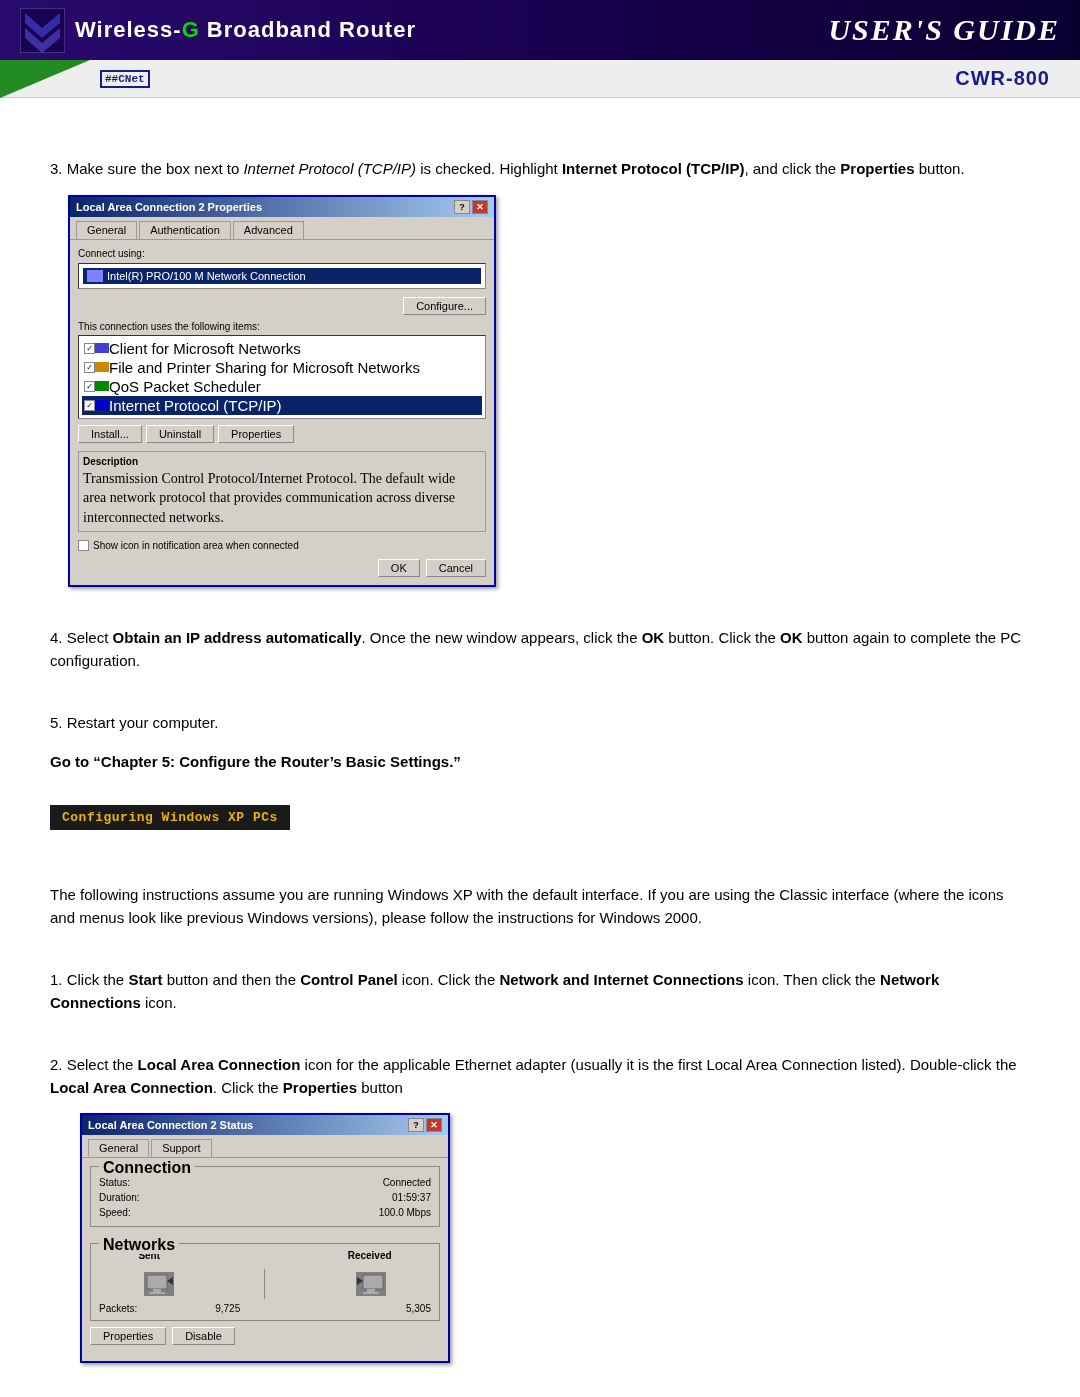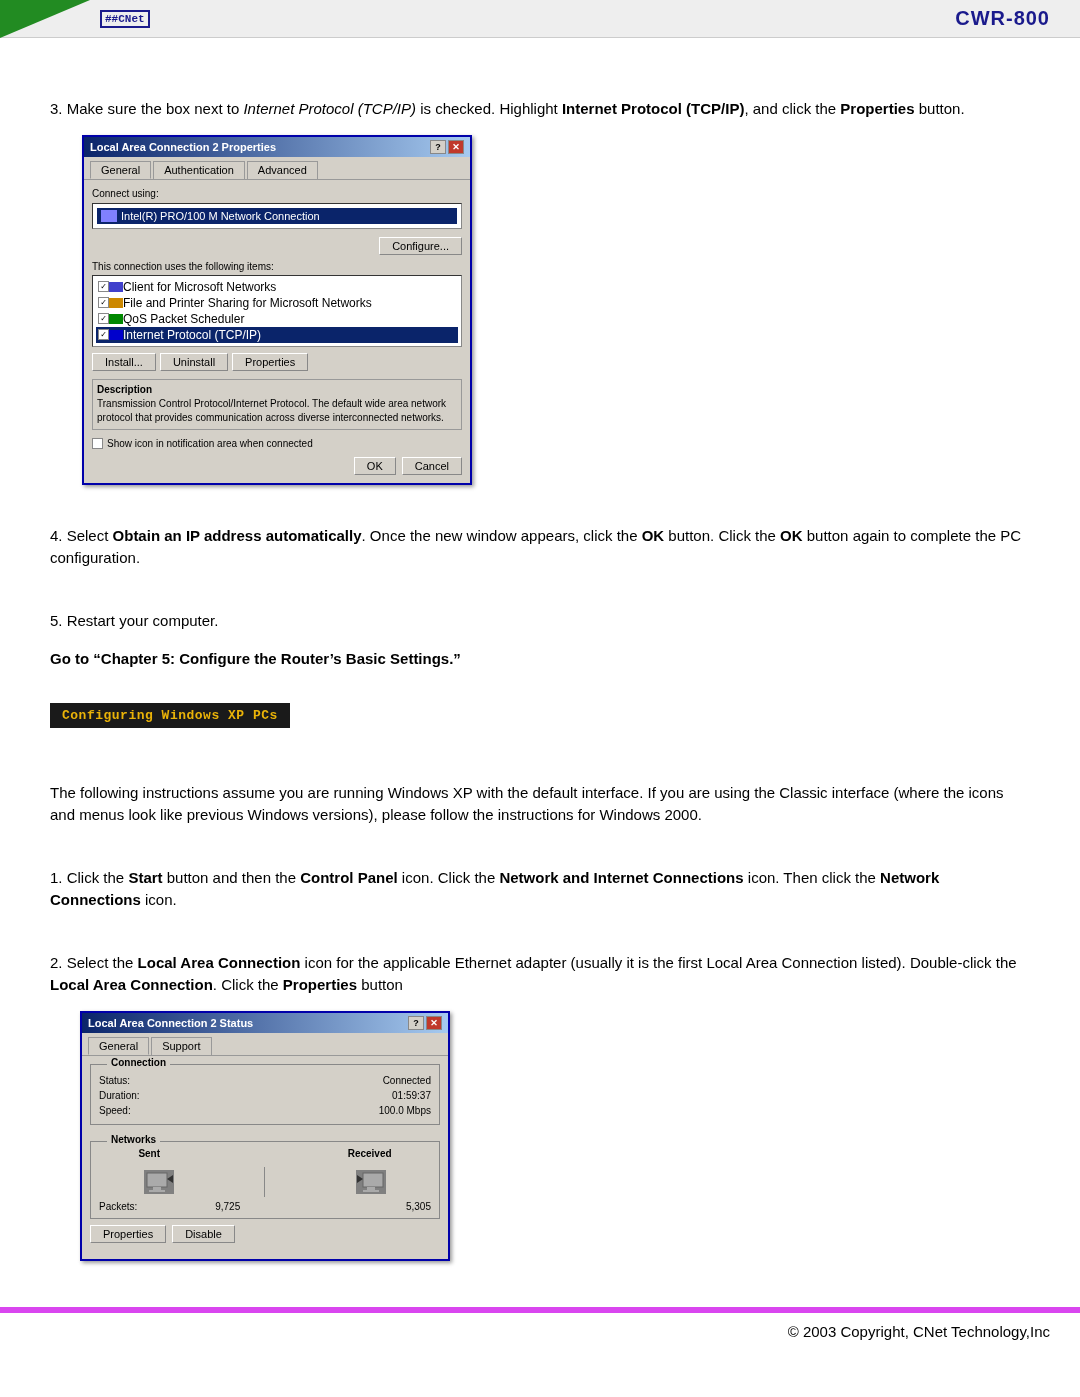--- a/index.html
+++ b/index.html
@@ -76,22 +76,22 @@
       font-style: italic;
     }
     .step-text strong {
       font-weight: bold;
     }
 
     
     .dialog-window {
       border: 2px solid #0000aa;
       background: #e5e5e5;
-      width: 390px;
-      margin: 12px 0 16px 32px;
+      width: 428px;
+      margin: 12px 0 16px 18px;
       font-size: 11px;
       font-family: 'Tahoma', Arial, sans-serif;
       box-shadow: 2px 2px 4px rgba(0,0,0,0.4);
     }
     .dialog-titlebar {
       background: linear-gradient(to right, #0a246a, #a6caf0);
       color: white;
       font-size: 11px;
       font-weight: bold;
       padding: 3px 6px;
@@ -201,21 +201,21 @@
       background: white;
       border: 1px inset #888;
       padding: 3px;
       margin-bottom: 6px;
     }
     .item-row {
       display: flex;
       align-items: center;
       gap: 0;
       padding: 1px 2px;
-      font-size: 12px;
+      font-size: 15px;
     }
     .item-row.selected {
       background: #0a246a;
       color: white;
     }
     .checkbox {
       width: 11px;
       height: 11px;
       border: 1px solid #888;
       background: white;
@@ -246,22 +246,23 @@
       border: 1px solid #999;
       padding: 4px;
       margin-bottom: 8px;
     }
     .desc-label {
       font-size: 10px;
       font-weight: bold;
       margin-bottom: 2px;
     }
     .desc-text {
-      font-size: 10px;
+      font-size: 14px;
       line-height: 1.4;
+      font-family: Liberation Serif, serif;
     }
     .show-icon-row {
       display: flex;
       align-items: center;
       gap: 4px;
       font-size: 10px;
       margin-bottom: 8px;
     }
     .ok-cancel-row {
       display: flex;
@@ -294,24 +295,24 @@
     }
     .status-section {
       border: 1px solid #888;
       padding: 6px 8px;
       margin-bottom: 6px;
       position: relative;
     }
     .status-section-title {
       position: absolute;
       top: -8px;
-      left: 16px;
+      left: 8px;
       background: #d4d0c8;
       padding: 0 4px;
-      font-size: 10px;
+      font-size: 16px;
       font-weight: bold;
     }
     .status-row {
       display: flex;
       justify-content: space-between;
       font-size: 10px;
       margin-bottom: 2px;
       margin-top: 4px;
       align-items: center;
     }
@@ -361,20 +362,35 @@
 
     .page-wrapper {
       padding-bottom: 40px;
     }
   </style>
 </head>
 <body>
 
 <div class="page-wrapper">
 
+  <div class="header">
+    <div class="header-left">
+
+      <svg class="header-logo" viewBox="0 0 45 45">
+        <rect width="45" height="45" fill="#1a0050"></rect>
+        <polygon points="5,5 22,20 40,5 40,15 22,30 5,15" fill="#4040cc" opacity="0.7"></polygon>
+        <polygon points="5,20 22,35 40,20 40,30 22,45 5,30" fill="#6060ee" opacity="0.5"></polygon>
+        <rect x="0" y="0" width="45" height="45" fill="none" stroke="#6060aa" stroke-width="1"></rect>
+      </svg>
+      <div class="header-title">
+        <span>Wireless-</span><span class="g-green">G</span><span> Broadband Router</span>
+      </div>
+    </div>
+    <div class="header-right">USER'S GUIDE</div>
+  </div>
 
   <div style="position:relative; background:#eeeeee; height:38px; display:flex; align-items:center; justify-content:space-between; padding: 0 30px 0 100px; border-bottom: 1px solid #ccc;">
 
     <div style="position:absolute; left:0; top:0; width:90px; height:38px; overflow:hidden;">
       <div style="width:0; height:0; border-top: 38px solid #228b22; border-right: 90px solid transparent;"></div>
     </div>
     <div style="display:flex; align-items:center; gap:4px; z-index:1;">
       <span class="cnet-icon">##CNet</span>
     </div>
     <div class="model-number">CWR-800</div>

